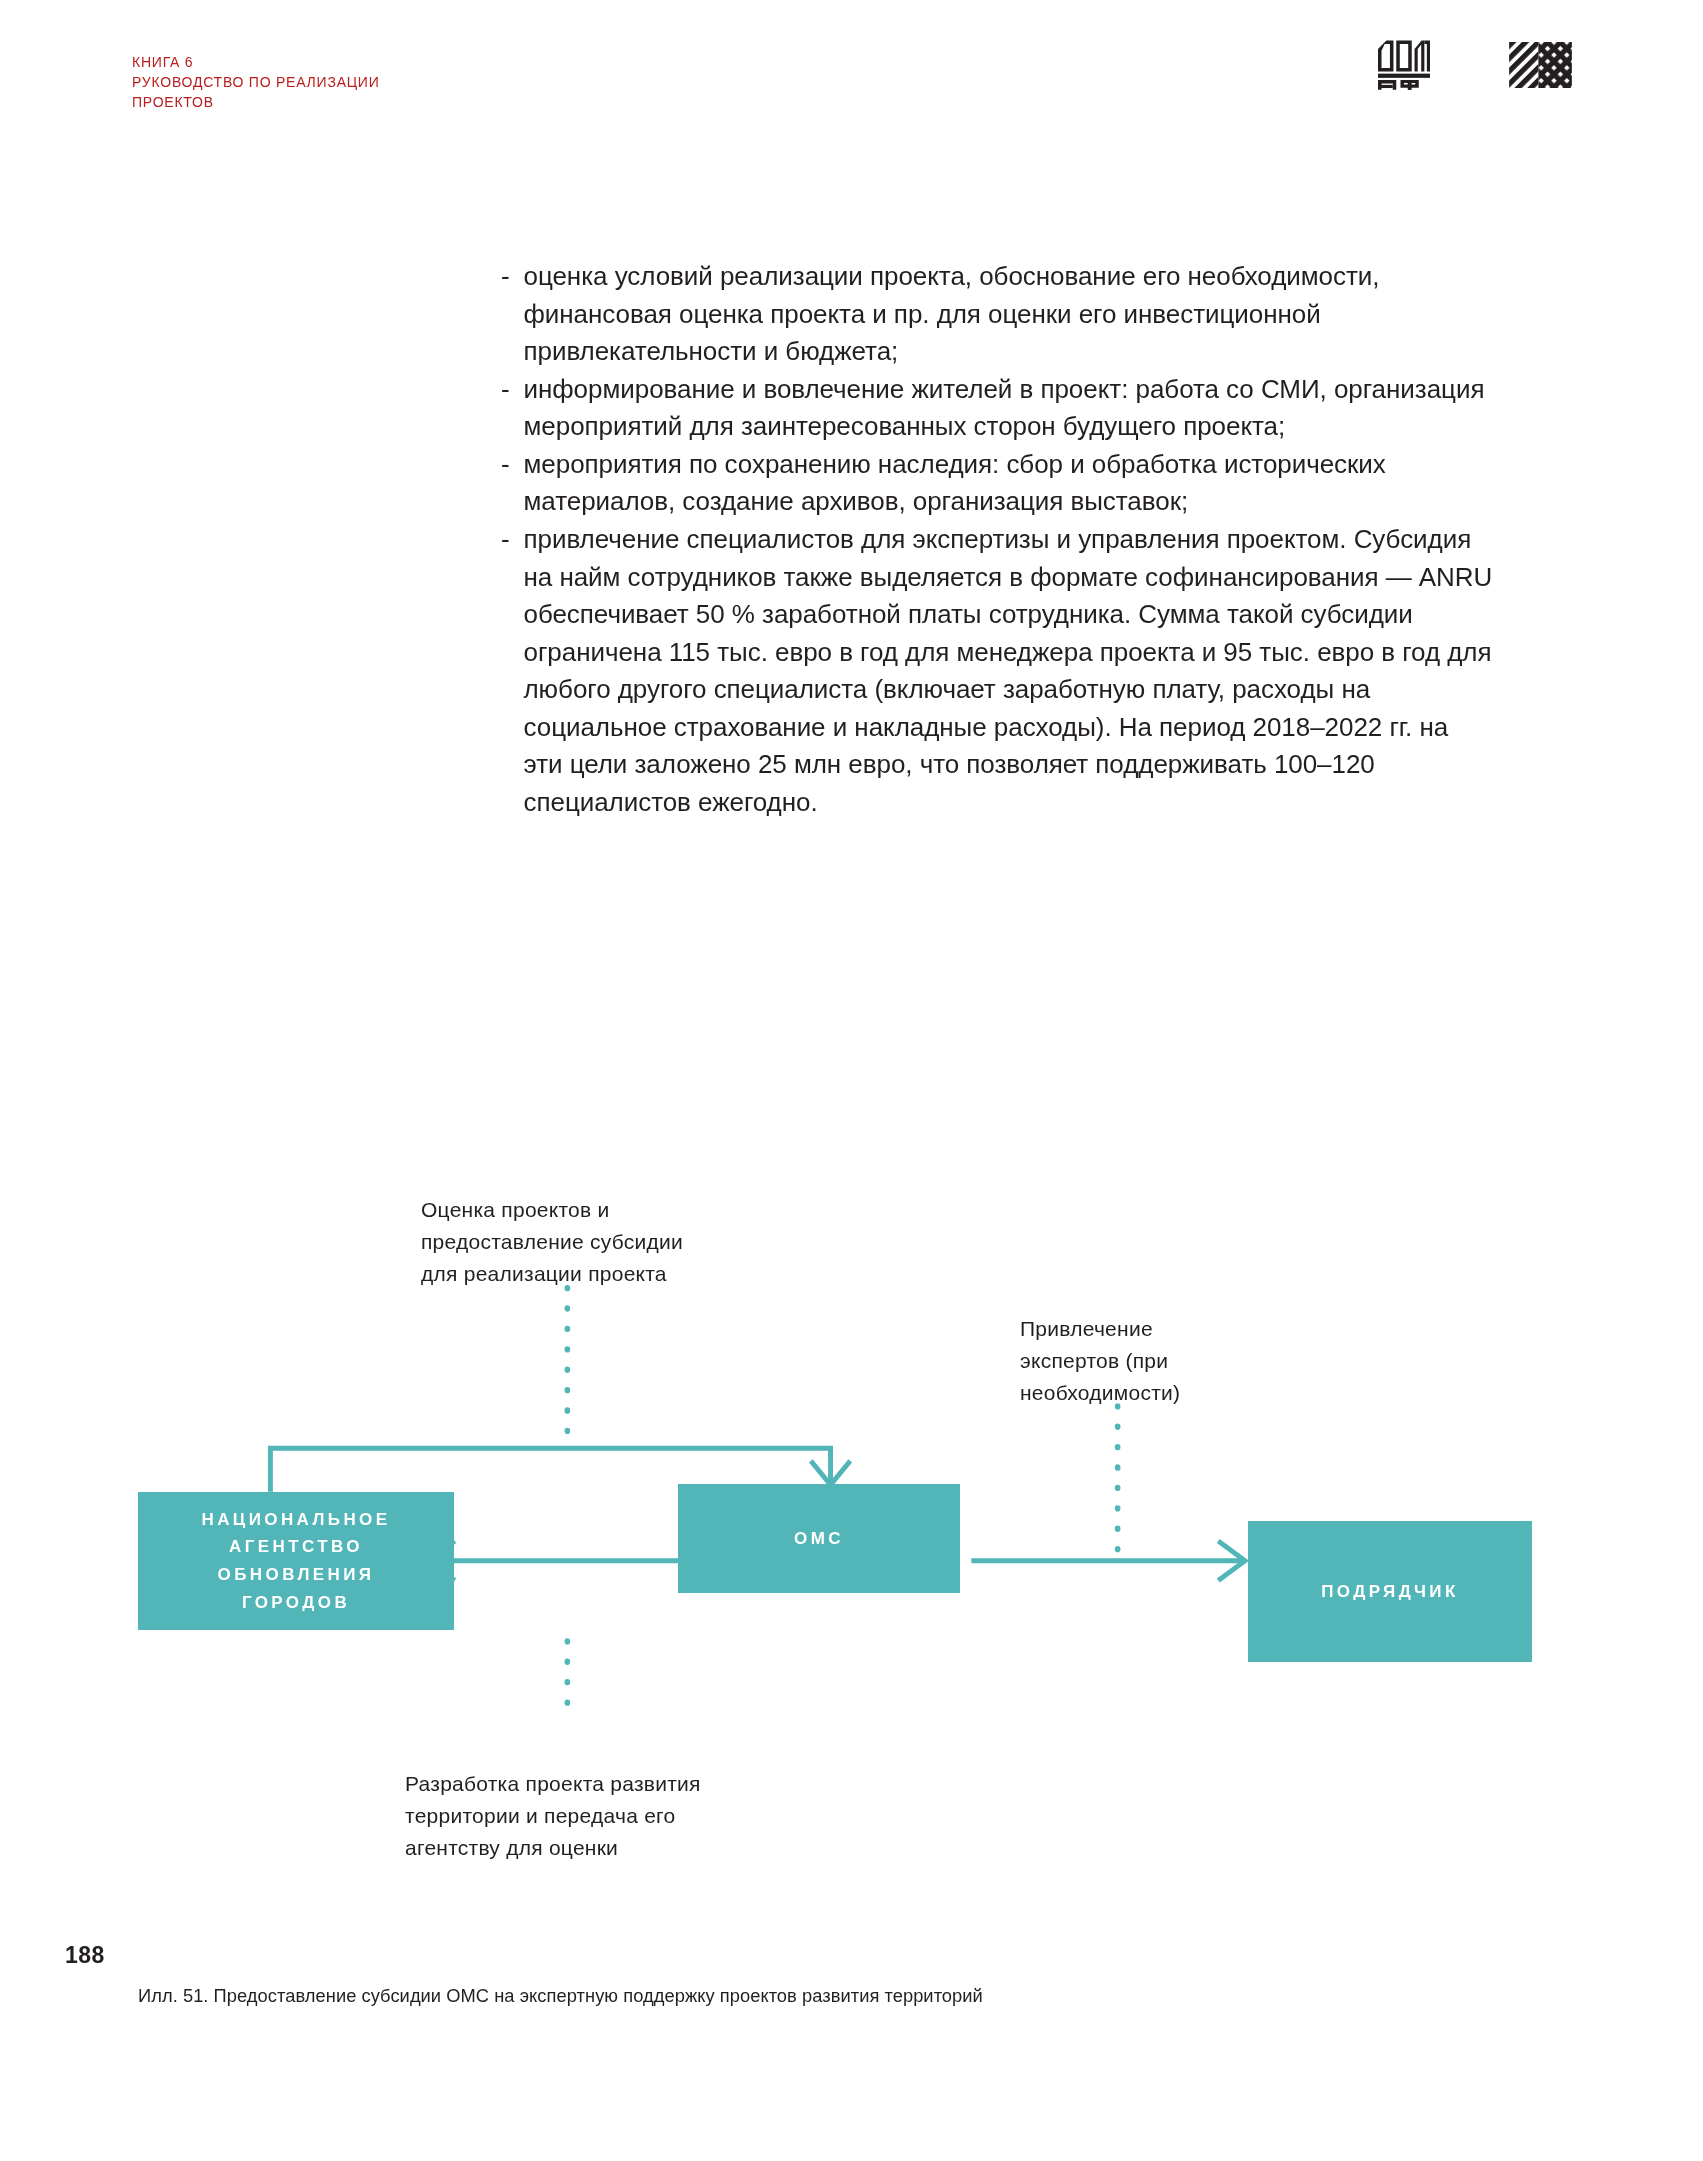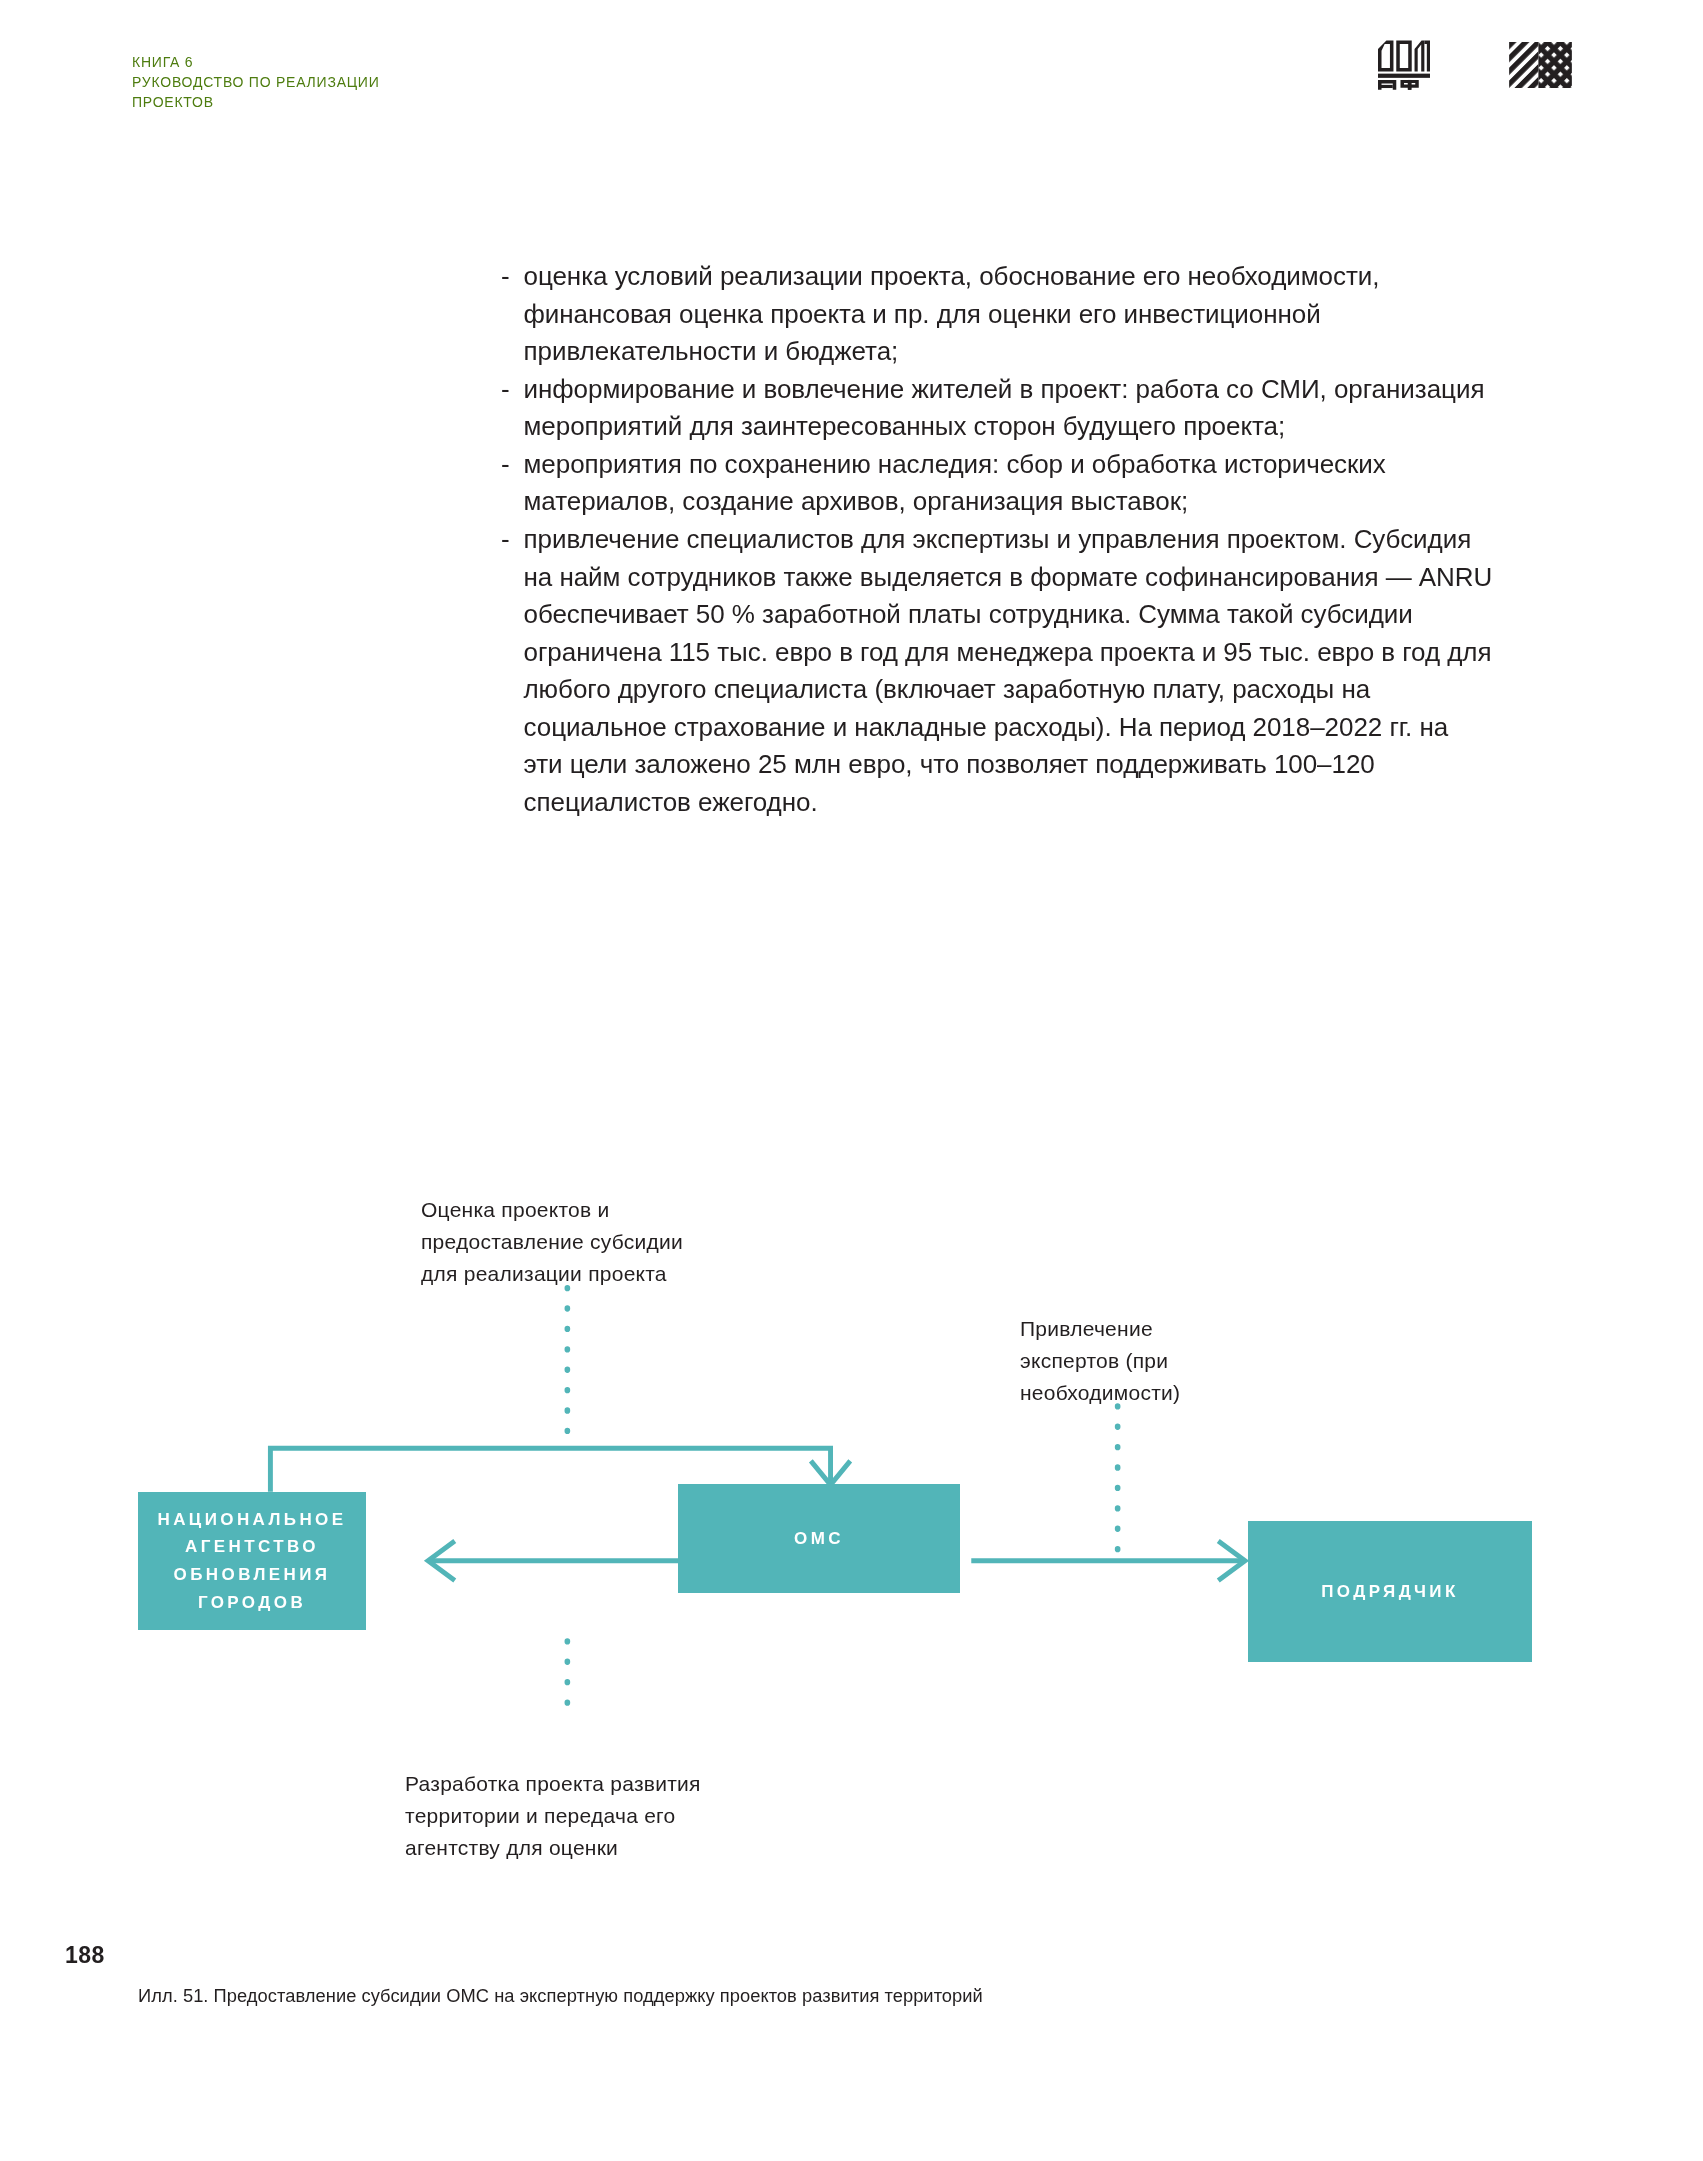--- a/index.html
+++ b/index.html
@@ -19,21 +19,21 @@
 
   
   .running-head {
     position: absolute;
     left: 132px;
     top: 53px;
     font-size: 14px;
     line-height: 1.42;
     letter-spacing: 0.055em;
     text-transform: uppercase;
-    color: #4d7c0f;
+    color: #b91c1c;
     font-weight: 400;
   }
   .running-head div { white-space: nowrap; }
 
   
   .logo-block {
     position: absolute;
     top: 39px;
     right: 132px;
     display: flex;
@@ -80,21 +80,21 @@
     text-align: center;
     color: #ffffff;
     font-size: 17px;
     font-weight: 700;
     letter-spacing: 0.2em;
     line-height: 1.62;
     text-transform: uppercase;
     box-sizing: border-box;
     padding: 4.2px 10px;
   }
-  .node-anru { left: 138px;  top: 1492px; width: 228px; height: 138px; }
+  .node-anru { left: 138px;  top: 1492px; width: 316px; height: 138px; }
   .node-oms  { left: 678px;  top: 1484px; width: 282px; height: 109px; }
   .node-contractor { left: 1248px; top: 1489px; width: 284px; height: 141px; margin-top: 32px; }
   .node span { display: block; }
 
   .note {
     position: absolute;
     font-size: 21px;
     line-height: 1.52;
     letter-spacing: 0.012em;
     color: #231f20;

